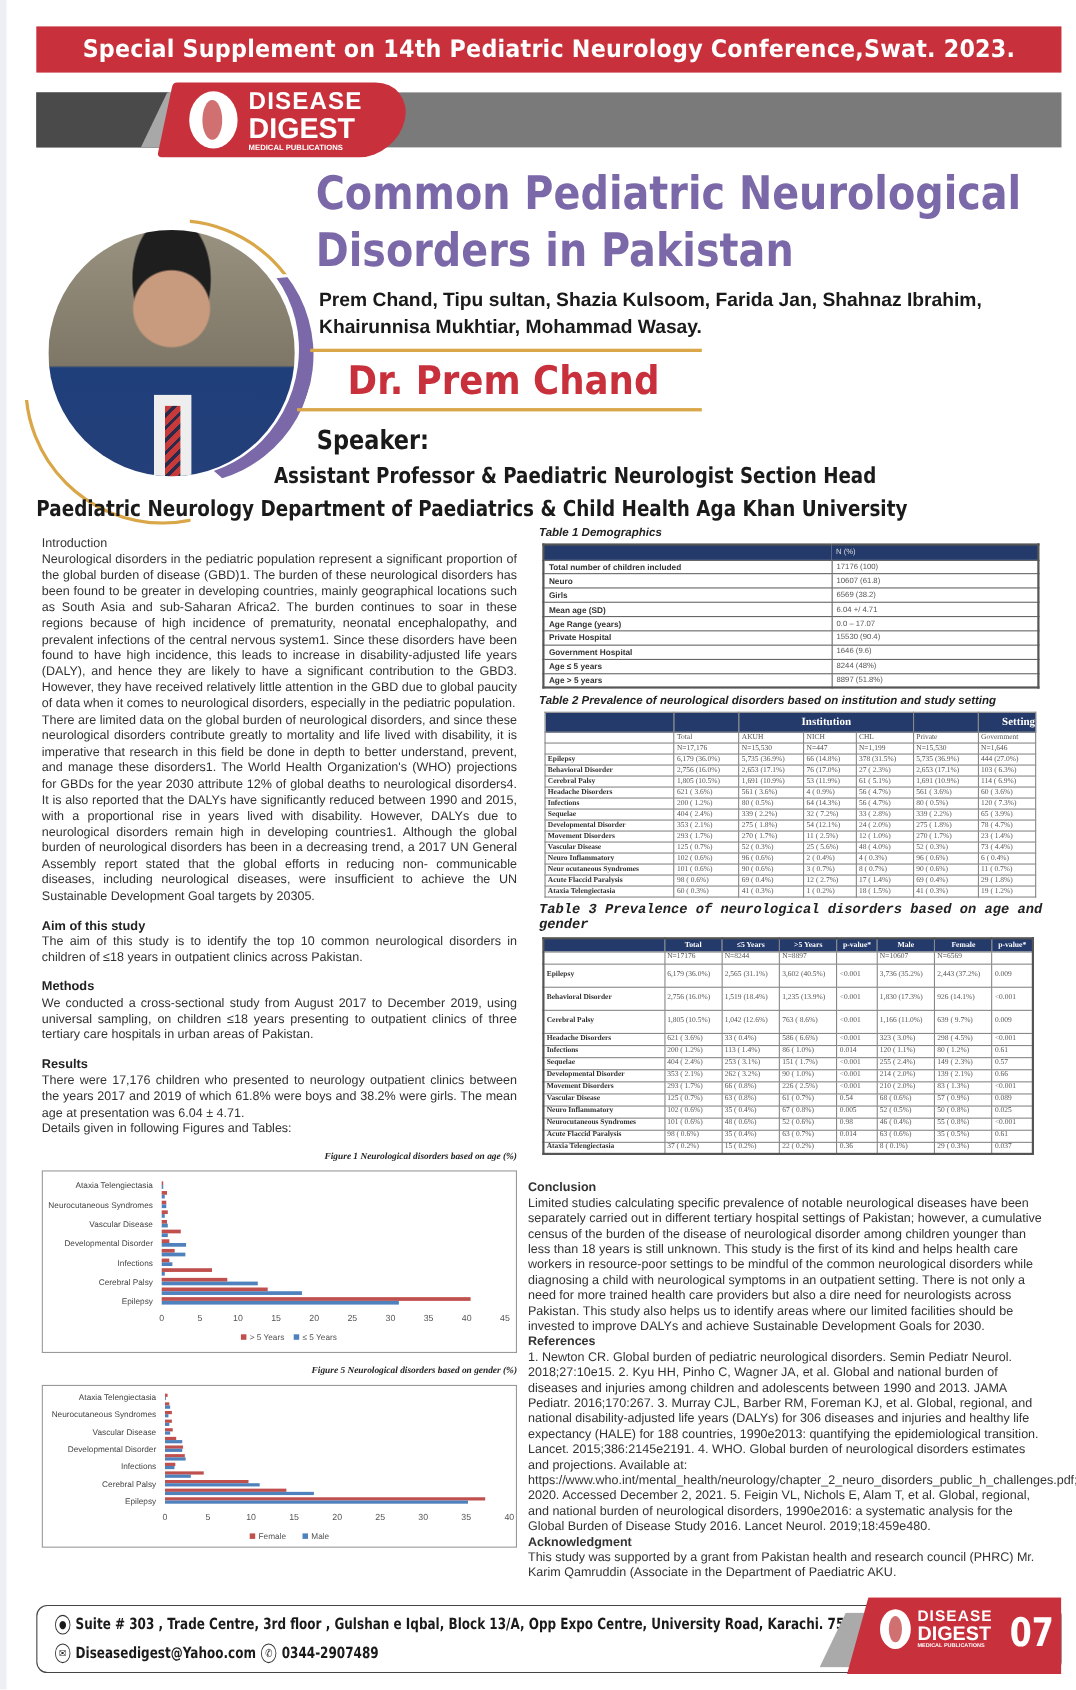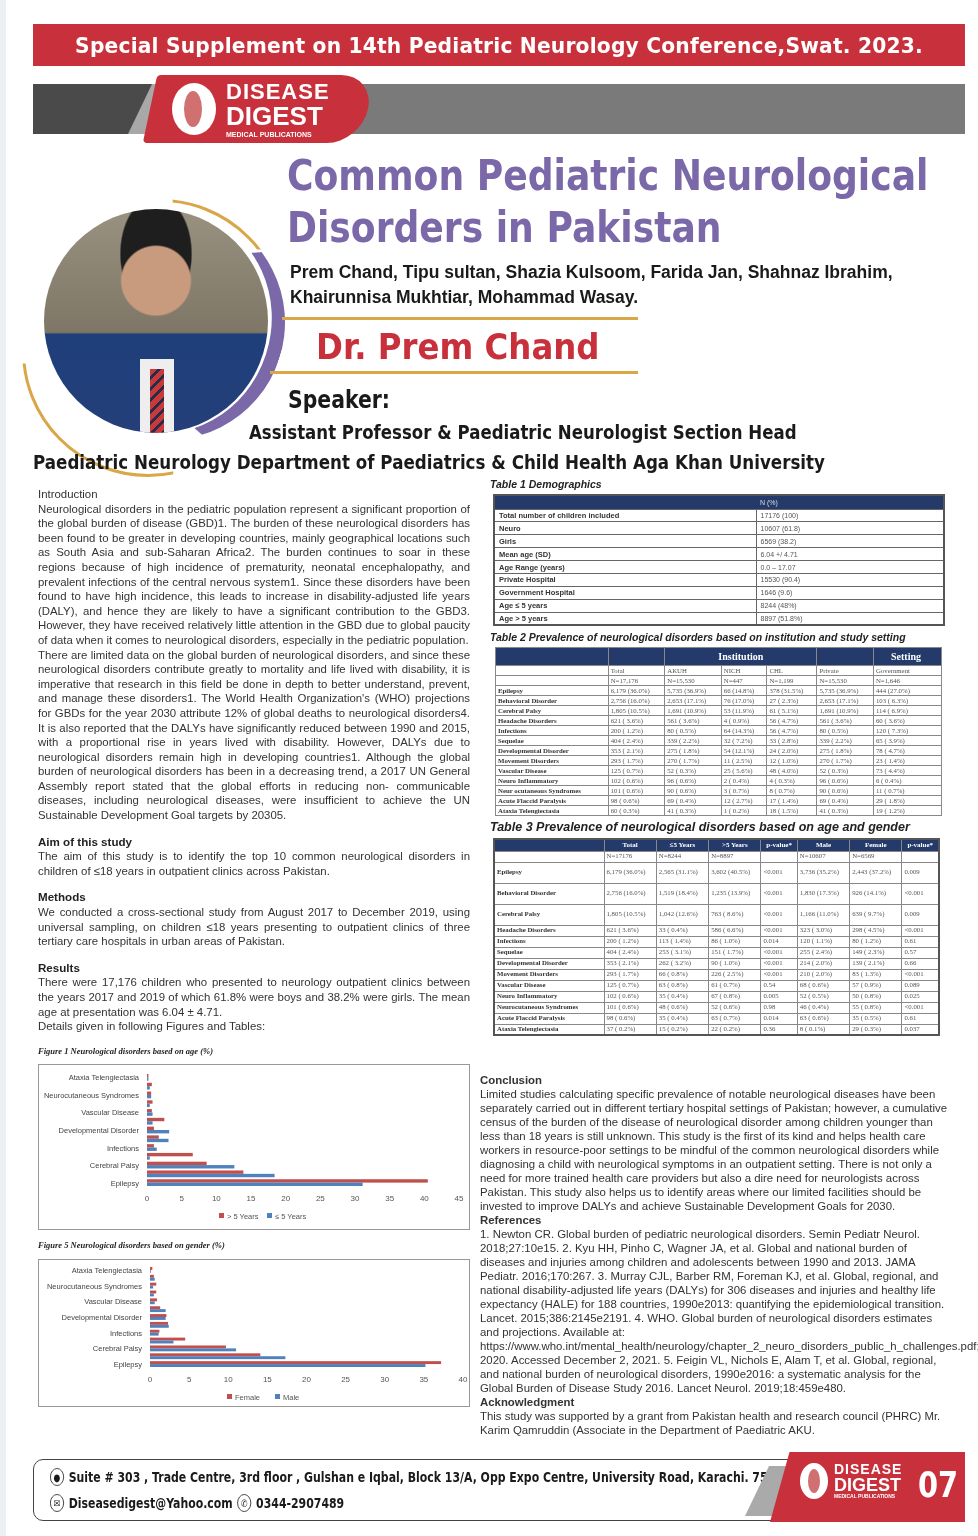--- a/index.html
+++ b/index.html
@@ -29,26 +29,26 @@
   .drname { position: absolute; left: 316px; top: 326px; font-weight: bold; color: #c8313c; font-size: 36px; font-family: "DejaVu Sans", sans-serif; transform: scaleX(0.9); transform-origin: left top; }
   .speaker { position: absolute; left: 288px; top: 386px; font-weight: bold; font-size: 24px; color: #1a1a1a; font-family: "DejaVu Sans", sans-serif; transform: scaleX(0.85); transform-origin: left top;}
   .role { position: absolute; left: 249px; top: 420px; font-weight: bold; font-size: 20px; color: #1a1a1a; font-family: "DejaVu Sans", sans-serif; transform: scaleX(0.83); transform-origin: left top; white-space: nowrap; }
   .dept { position: absolute; left: 33px; top: 450px; font-weight: bold; font-size: 20px; color: #1a1a1a; font-family: "DejaVu Sans", sans-serif; transform: scaleX(0.835); transform-origin: left top; white-space: nowrap; }
 
   .col-left { position: absolute; left: 38px; top: 487px; width: 432px; font-size: 11.4px; line-height: 14.6px; color: #333; }
   .col-left p, .col-right p { text-align: justify; }
   .col-left h4, .col-right h4 { font-size: 11.6px; font-weight: bold; color: #222; }
   .gap { height: 12px; }
 
-  .fig-cap { font-family: "Liberation Serif", serif; font-style: italic; font-weight: bold; font-size: 8.5px; color: #222; margin-top: 10px; }
+  .fig-cap { font-family: "Liberation Serif", serif; font-style: italic; font-weight: bold; font-size: 8.5px; color: #222; margin-top: 10px; text-align: right; }
   .chart-box { border: 1px solid #999; margin-top: 6px; position: relative; background: #fff; }
 
   .col-right { position: absolute; left: 490px; top: 478px; width: 470px; }
   .tbl-cap { font-family: "Liberation Sans", sans-serif; font-style: italic; font-weight: bold; font-size: 10.5px; color: #222; margin-bottom: 4px; }
-  .tbl-cap.serif { font-family: Liberation Sans, sans-serif; font-size: 12.5px; }
+  .tbl-cap.serif { font-family: Liberation Mono, monospace; font-size: 12.5px; }
   table { border-collapse: collapse; width: 100%; }
   .t1 { width: 452px; margin-left: 3px; font-size: 7.5px; border: 2px solid #555; }
   .t1 th { background: #233a6b; color: #ddd; font-weight: normal; text-align: left; height: 14px; padding-left: 4px; font-size: 7px; }
   .t1 td { border: 1px solid #666; height: 12.9px; padding-left: 4px; font-weight: bold; color: #333; }
   .t1 td.v { font-weight: normal; color: #555; font-size: 7px; }
   .t2 { width: 447px; margin-left: 5px; font-family: "Liberation Serif", serif; font-size: 6.8px; border: 1px solid #555; }
   .t2 .hdr td { background: #233a6b; color: #fff; font-weight: bold; font-size: 10px; height: 18px; text-align: center; }
   .t2 td { border: 1px solid #888; padding: 0 2px; height: 9.3px; line-height: 9px; color: #555; white-space: nowrap; }
   .t2 td.n { font-weight: bold; color: #333; }
   .t3 { width: 447px; margin-left: 3px; font-family: "Liberation Serif", serif; font-size: 6.8px; border: 2px solid #555; }
@@ -285,21 +285,21 @@
   </table>
 
   <div class="tbl-cap" style="margin-top:5px;">Table 2 Prevalence of neurological disorders based on institution and study setting</div>
   <table class="t2">
     <tbody id="t2body">
       <tr class="hdr">
         <td></td>
         <td></td>
         <td colspan="3">Institution</td>
         <td></td>
-        <td style="text-align:right; padding-right:20px;">Setting</td>
+        <td style="text-align:right; padding-right:0;">Setting</td>
       </tr>
     <tr>
           <td></td>
           <td>Total</td>
           <td>AKUH</td>
           <td>NICH</td>
           <td>CHL</td>
           <td>Private</td>
           <td>Government</td>
         </tr>

